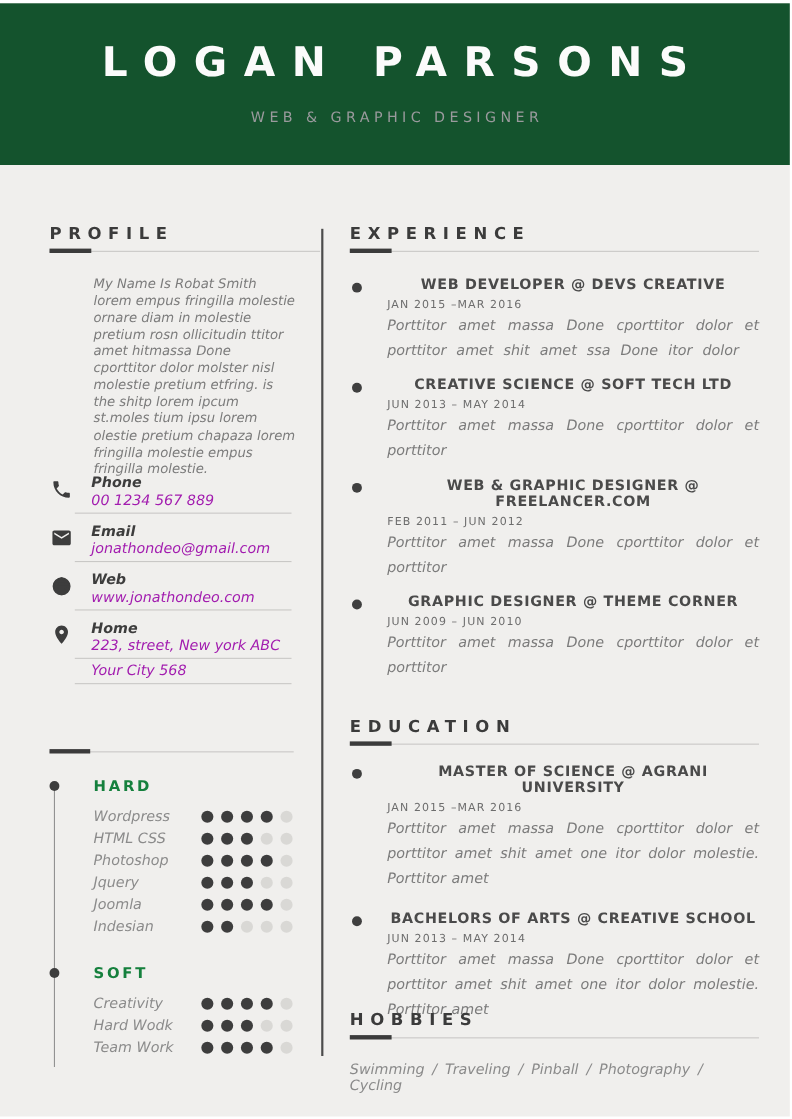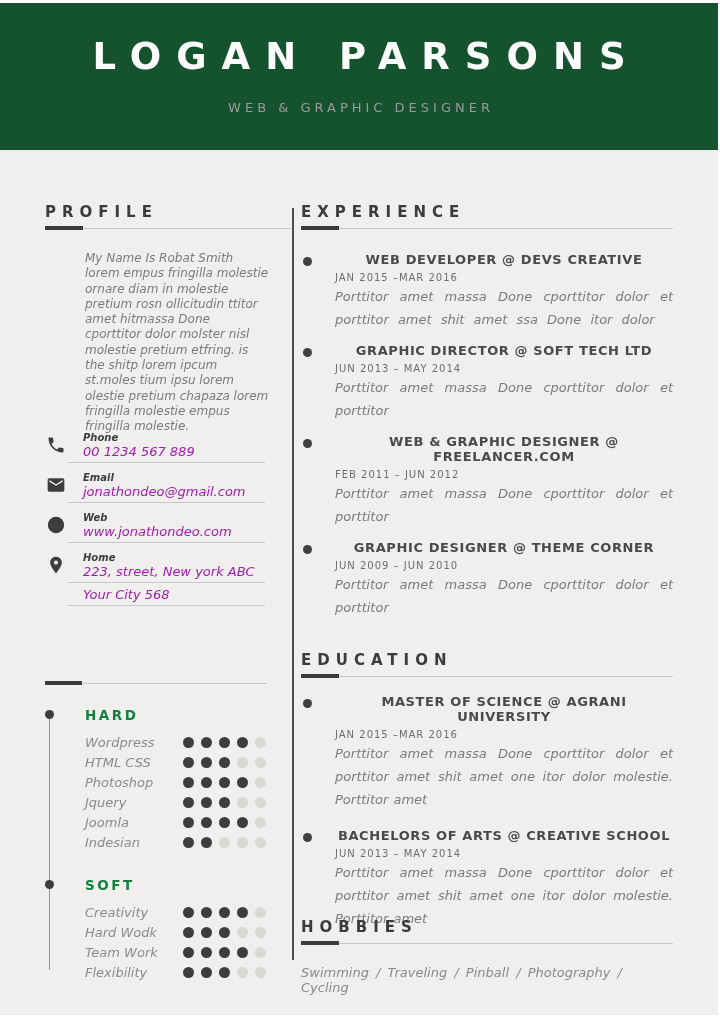--- a/index.html
+++ b/index.html
@@ -20,21 +20,21 @@
 
   
   #profile{position:absolute;left:45px;top:200px;width:246px;}
   .profile-text{margin:22px 0 0 40px;width:184px;font-size:12px;line-height:15.3px;
                 font-style:italic;color:#7b7b7b;}
 
   #contact{position:absolute;left:45px;top:429px;width:220px;}
   .c-item{position:relative;padding-left:38px;margin-bottom:9px;}
   .c-icon{position:absolute;left:1px;top:3px;width:20px;height:20px;}
   .c-icon svg{width:20px;height:20px;fill:#3d3d3d;stroke:#3d3d3d;}
-  .c-label{font-size:10px;font-weight:bold;font-style:italic;color:#3d3d3d;}
+  .c-label{font-size:13px;font-weight:bold;font-style:italic;color:#3d3d3d;}
   .c-value{display:block;font-size:13px;font-style:italic;color:#a21caf;margin-left:-15px;
            padding:1px 0 3px 15px;border-bottom:1px solid #c9c8c6;}
   .c-value.second{margin-top:3px;}
 
   
   #skills{position:absolute;left:45px;top:680px;width:222px;}
   .skills-top-rule{height:1px;background:#c9c8c6;position:relative;}
   .skills-top-rule::before{content:"";position:absolute;left:0;top:-2px;width:37px;height:4px;background:#3b3b3b;}
   .skill-vline{position:absolute;left:4px;top:31px;width:1px;height:256px;background:#929292;}
   .skill-group{position:relative;margin-top:23px;}
@@ -45,21 +45,21 @@
   .skill-name{flex:0 0 98px;font-size:13px;font-style:italic;color:#8b8b8b;}
   .dots{display:flex;gap:7px;}
   .dot{width:11px;height:11px;border-radius:50%;}
   .dot.on{background:#3d3d3d;}
   .dot.off{background:#d9d8d5;}
 
   
   .divider-v{position:absolute;left:292px;top:205px;width:2px;height:752px;background:#4c4c4c;}
 
   
-  .rsec{position:absolute;left:301px;width:372px;}
+  .rsec{position:absolute;left:318px;width:372px;}
   #experience{top:200px;}
   #education{top:648px;}
   #hobbies{top:915px;}
   .entry{position:relative;padding-left:34px;margin-top:12px;}
   #experience .entry.first{margin-top:23px;}
   #education .entry{margin-top:17px;}
   .entry-bullet{position:absolute;left:2px;top:5px;width:9px;height:9px;border-radius:50%;background:#3f3f3f;}
   .e-title{font-size:13px;font-weight:bold;letter-spacing:0.6px;color:#4a4a4a;text-align:center;}
   .e-date{font-size:10px;letter-spacing:1px;color:#6d6d6d;margin-top:5px;}
   .e-desc{font-size:13px;font-style:italic;color:#7b7b7b;line-height:23px;margin-top:2px;
@@ -223,46 +223,36 @@
         <div class="skill-row">
           <span class="skill-name">Team Work</span>
           <span class="dots">
               <span class="dot on"></span>
               <span class="dot on"></span>
               <span class="dot on"></span>
               <span class="dot on"></span>
               <span class="dot off"></span>
             </span>
         </div>
-        <div class="skill-row">
-          <span class="skill-name">Flexibility</span>
-          <span class="dots">
-              <span class="dot on"></span>
-              <span class="dot on"></span>
-              <span class="dot on"></span>
-              <span class="dot off"></span>
-              <span class="dot off"></span>
-            </span>
-        </div>
       </div>
     </section>
 
     <section id="experience" class="rsec">
       <div class="sec-title">EXPERIENCE</div>
       <div class="sec-rule"></div>
 
       <div class="entry first">
         <span class="entry-bullet"></span>
         <div class="e-title">WEB DEVELOPER @ DEVS CREATIVE</div>
         <div class="e-date">JAN 2015 –MAR 2016</div>
         <div class="e-desc">Porttitor amet massa Done cporttitor dolor et porttitor amet shit amet ssa Done itor dolor</div>
       </div>
       <div class="entry">
         <span class="entry-bullet"></span>
-        <div class="e-title">GRAPHIC DIRECTOR @ SOFT TECH LTD</div>
+        <div class="e-title">CREATIVE SCIENCE @ SOFT TECH LTD</div>
         <div class="e-date">JUN 2013 – MAY 2014</div>
         <div class="e-desc">Porttitor amet massa Done cporttitor dolor et porttitor</div>
       </div>
       <div class="entry">
         <span class="entry-bullet"></span>
         <div class="e-title">WEB &amp; GRAPHIC DESIGNER @ FREELANCER.COM</div>
         <div class="e-date">FEB 2011 – JUN 2012</div>
         <div class="e-desc">Porttitor amet massa Done cporttitor dolor et porttitor</div>
       </div>
       <div class="entry">

